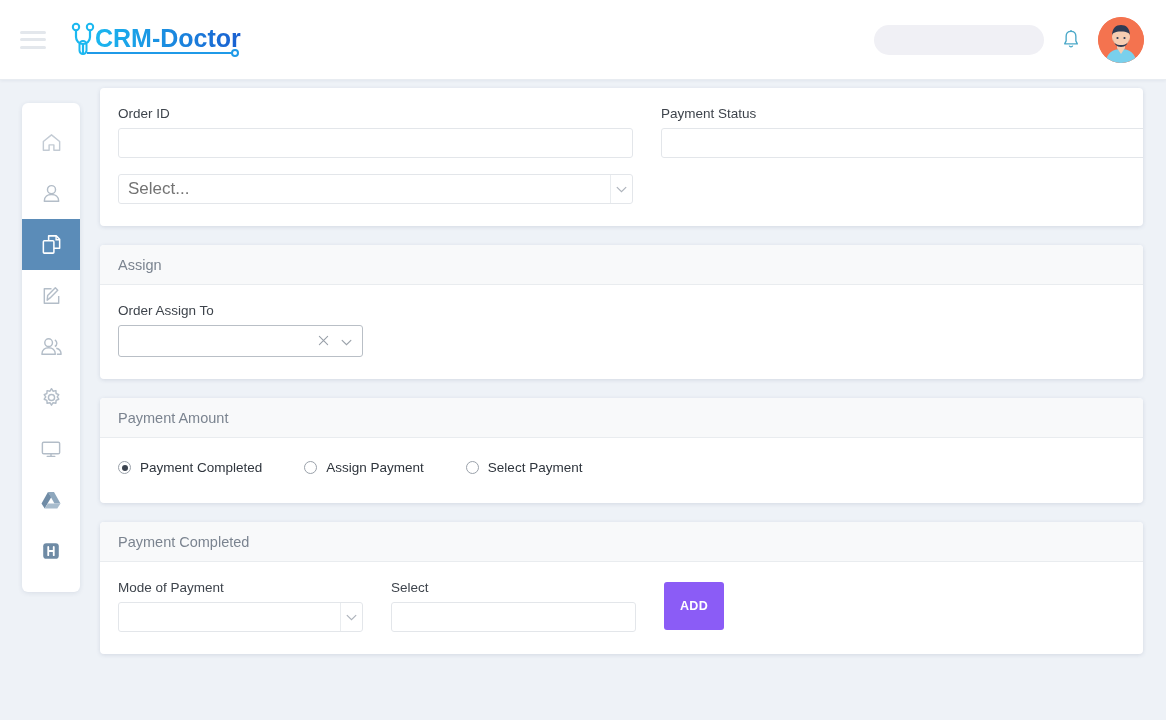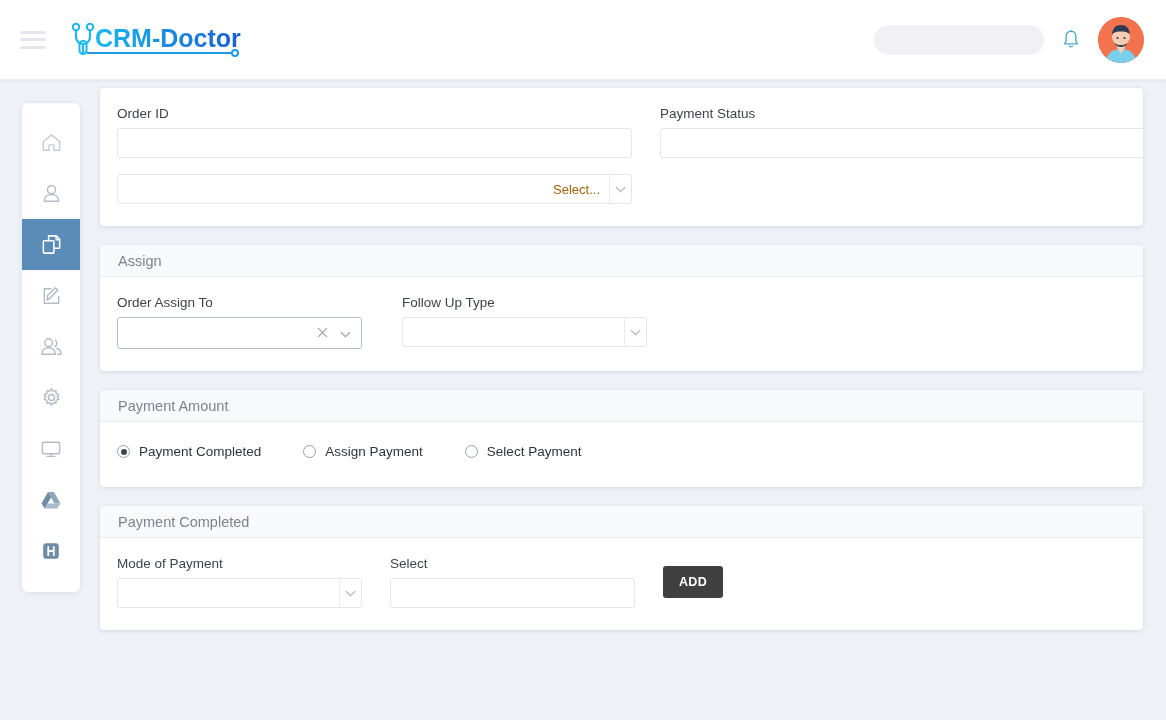--- a/index.html
+++ b/index.html
@@ -124,31 +124,31 @@
   .card {
     background: #ffffff;
     border-radius: 4px;
     box-shadow: 0 1px 4px rgba(30,50,90,0.13);
     margin-bottom: 19px;
     overflow: hidden;
   }
   .card-header {
     background: #f8f9fa;
     border-bottom: 1px solid #e9ecef;
-    height: 32px;
+    height: 40px;
     display: flex;
     align-items: center;
     padding: 0 18px;
   }
   .card-header-title {
     font-size: 14.5px;
     color: #7b8490;
     font-weight: 400;
   }
-  .card-body { padding: 18px 18px 22px 6px; margin-left: 11px; }
+  .card-body { padding: 18px 18px 22px 18px; }
 
   .form-label {
     font-size: 13.5px;
     color: #3e444c;
     margin-bottom: 7px;
     display: block;
   }
   .req { color: #e8342a; font-size: 13px; margin-left: 2px; }
 
   .input-text {
@@ -170,26 +170,25 @@
     border: 1px solid #e3e6ea;
     border-radius: 3px;
     background: #fff;
     display: flex;
     align-items: center;
     cursor: pointer;
     position: relative;
   }
   .select-ctl .sel-text {
     flex: 1;
-    font-size: 13px;
+    font-size: 17px;
     padding: 0 9px;
-    color: #a16207;
+    color: #737373;
     white-space: nowrap;
     overflow: hidden;
-    text-align: right;
   }
   .select-ctl .sel-arrow {
     width: 22px;
     height: 100%;
     border-left: 1px solid #e9ecef;
     display: flex;
     align-items: center;
     justify-content: center;
     flex: none;
   }
@@ -246,24 +245,24 @@
     position: absolute;
     left: 50%; top: 50%;
     transform: translate(-50%, -50%);
     width: 6px; height: 6px;
     border-radius: 50%;
     background: #3c4450;
   }
   .radio-label { font-size: 13.5px; color: #2f353d; }
 
   .btn-add {
-    height: 32px;
+    height: 48px;
     min-width: 58px;
     padding: 0 16px;
-    background: #404040;
+    background: #8b5cf6;
     color: #ffffff;
     border: none;
     border-radius: 3px;
     font-size: 12.5px;
     font-weight: bold;
     letter-spacing: 0.3px;
     cursor: pointer;
     font-family: "Liberation Sans", sans-serif;
   }
 
@@ -437,49 +436,38 @@
 
       </div>
     </div>
   </div>
 
   <div class="card">
     <div class="card-header">
       <span class="card-header-title">Assign</span>
     </div>
     <div class="card-body">
-      <div class="row" style="gap:40px;">
+      <div class="row" style="gap:28px;">
 
         <div class="w-245">
           <label class="form-label">Order Assign To</label>
           <div class="select2-ctl">
             <span>
               <svg width="11" height="11" viewBox="0 0 12 12">
                   <path d="M1.5 1.5 L10.5 10.5 M10.5 1.5 L1.5 10.5" stroke="#9aa1aa" stroke-width="1.2" stroke-linecap="round"></path>
                 </svg>
             </span>
             <span>
               <svg width="11" height="7" viewBox="0 0 12 8">
                   <path d="M1 1.5 L6 6.5 L11 1.5" fill="none" stroke="#9aa1aa" stroke-width="1.3" stroke-linecap="round"></path>
                 </svg>
             </span>
           </div>
         </div>
 
-        <div class="w-245">
-          <label class="form-label">Follow Up Type</label>
-          <div class="select-ctl">
-            <span class="sel-text"></span>
-            <span class="sel-arrow">
-              <svg width="11" height="7" viewBox="0 0 12 8">
-                  <path d="M1 1.5 L6 6.5 L11 1.5" fill="none" stroke="#adb3bb" stroke-width="1.3" stroke-linecap="round"></path>
-                </svg>
-            </span>
-          </div>
-        </div>
 
       </div>
     </div>
   </div>
 
   <div class="card">
     <div class="card-header">
       <span class="card-header-title">Payment Amount</span>
     </div>
     <div class="card-body" style="padding-top:0;">

